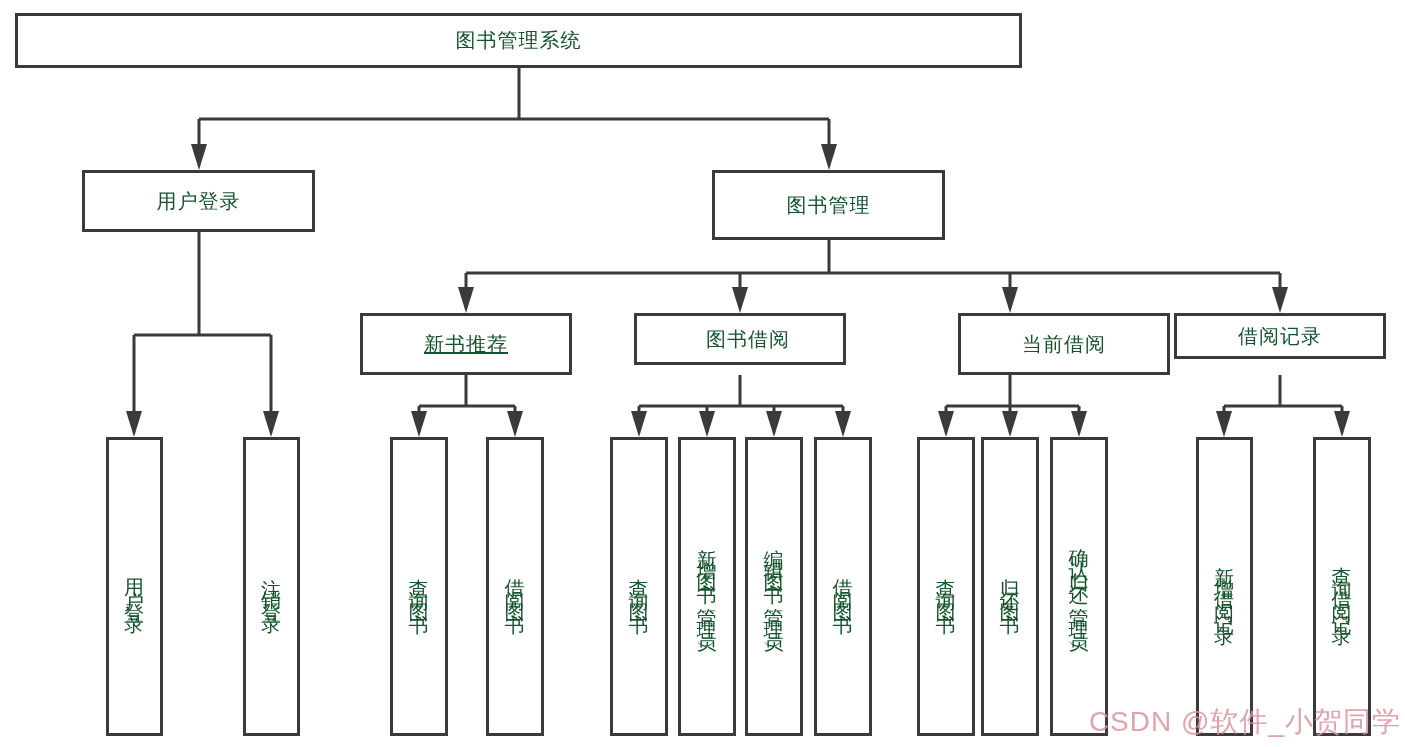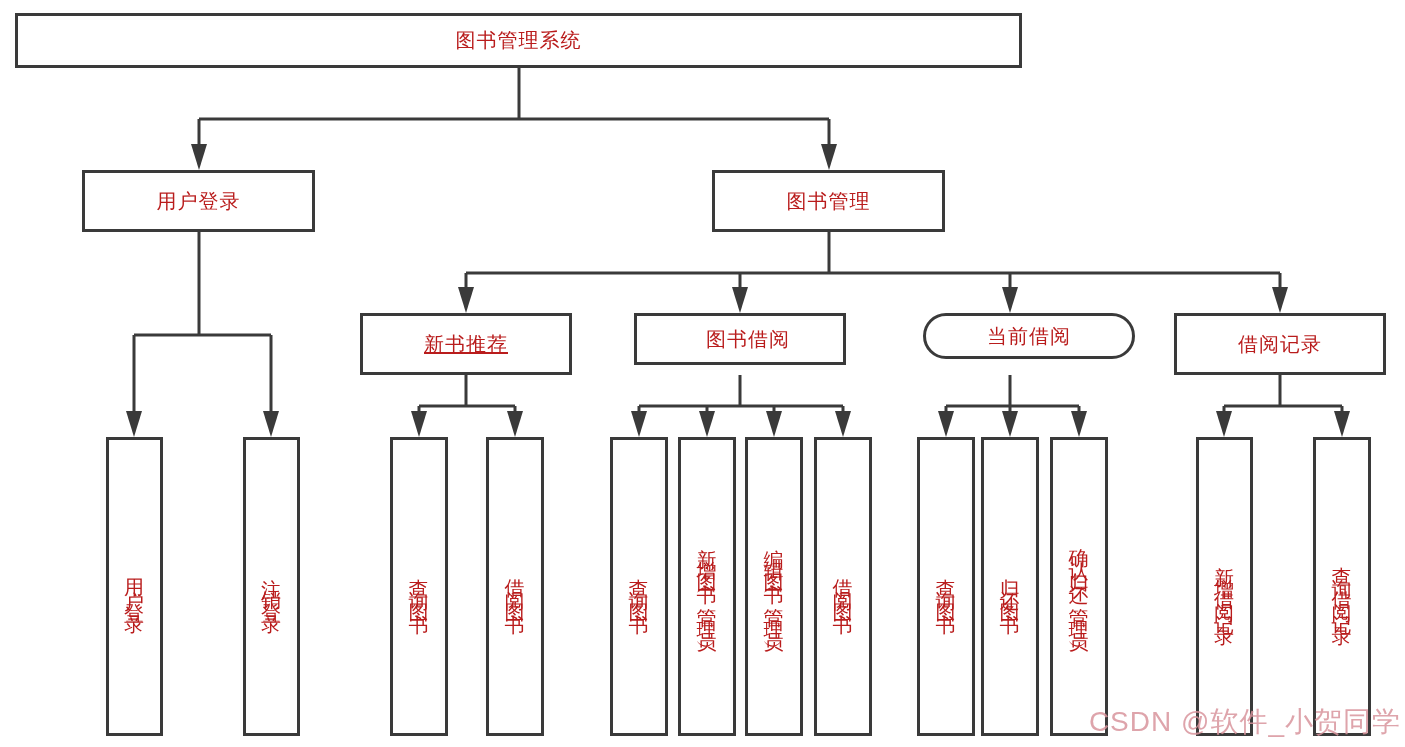--- a/index.html
+++ b/index.html
@@ -17,21 +17,21 @@
     pointer-events: none;
   }
   .node {
     position: absolute;
     box-sizing: border-box;
     border: 3px solid #3a3a3a;
     background: #ffffff;
     display: flex;
     align-items: center;
     justify-content: center;
-    color: #b91c1c;
+    color: #14532d;
   }
   .h-node { font-size: 20px; letter-spacing: 1px; }
   .v-node span {
     writing-mode: vertical-rl;
     text-orientation: mixed;
     font-size: 20px;
     line-height: 1;
     letter-spacing: 12px;
     white-space: nowrap;
   }
@@ -93,34 +93,34 @@
     </g>
   </svg>
 
   <div class="node h-node" style="left:15px; top:13px; width:1007px; height:55px;">
     <span>图书管理系统</span>
   </div>
 
   <div class="node h-node" style="left:82px; top:170px; width:233px; height:62px;">
     <span>用户登录</span>
   </div>
-  <div class="node h-node" style="left:712px; top:170px; width:233px; height:62px;">
+  <div class="node h-node" style="left:712px; top:170px; width:233px; height:70px;">
     <span>图书管理</span>
   </div>
 
   <div class="node h-node" style="left:360px; top:313px; width:212px; height:62px;text-decoration:underline;">
     <span>新书推荐</span>
   </div>
   <div class="node h-node" style="left:634px; top:313px; width:212px; height:52px;padding-left:16px;">
     <span>图书借阅</span>
   </div>
-  <div class="node h-node" style="left:923px; top:313px; width:212px; height:46px;border-radius:23px;">
+  <div class="node h-node" style="left:958px; top:313px; width:212px; height:62px;">
     <span>当前借阅</span>
   </div>
-  <div class="node h-node" style="left:1174px; top:313px; width:212px; height:62px;">
+  <div class="node h-node" style="left:1174px; top:313px; width:212px; height:46px;">
     <span>借阅记录</span>
   </div>
 
   <div class="node v-node" style="left:106px; top:437px; width:57px; height:299px;">
     <span>用户登录</span>
   </div>
   <div class="node v-node" style="left:243px; top:437px; width:57px; height:299px;">
     <span>注销登录</span>
   </div>
 

